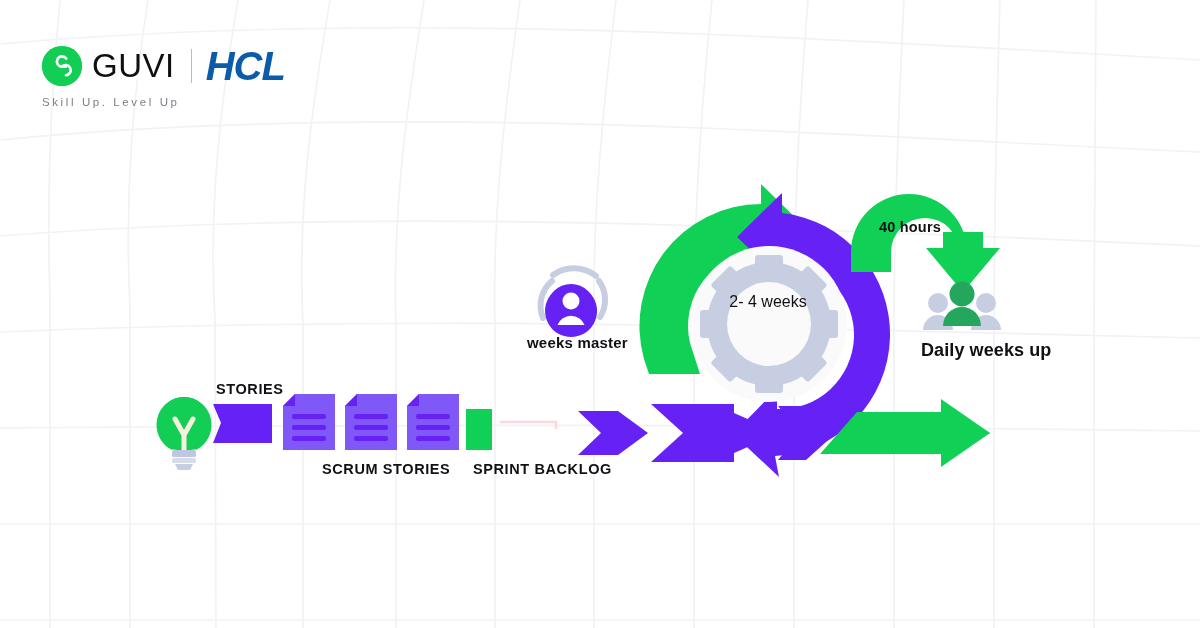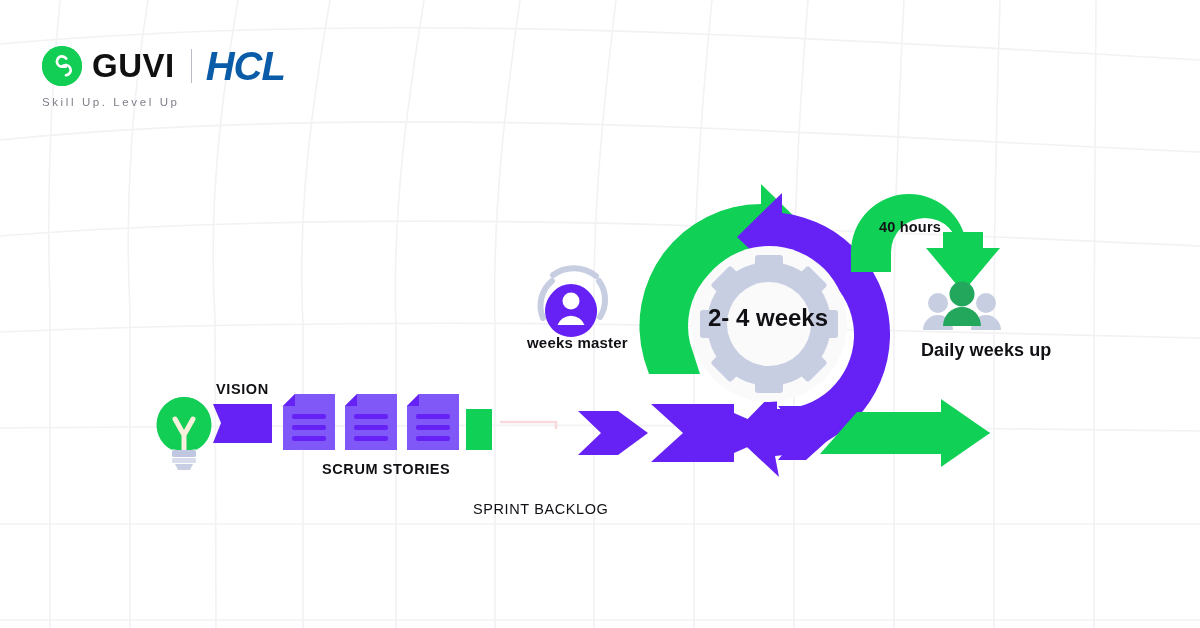--- a/index.html
+++ b/index.html
@@ -17,21 +17,21 @@
 
   
   .logo-block { position:absolute; left:42px; top:44px; z-index:5; }
   .logo-row { display:flex; align-items:center; height:44px; }
   .guvi-mark {
     width:40px; height:40px; border-radius:50%;
     background:#12CE54; position:relative; flex:0 0 auto;
   }
   .guvi-mark svg { position:absolute; left:0; top:0; }
   .guvi-word {
-    font-size:33px; font-weight:bold; color:#101010;
+    font-size:33px; font-weight:normal; color:#101010;
     letter-spacing:0.5px; margin-left:10px; line-height:40px;
   }
   .logo-sep {
     width:1px; height:34px; background:#b9bcc4;
     margin:0 14px 0 16px; flex:0 0 auto;
   }
   .hcl-word {
     font-size:40px; font-weight:bold; color:#0A5BA8;
     font-style:italic; letter-spacing:-1px; line-height:40px;
   }
@@ -47,24 +47,24 @@
     letter-spacing:0.4px;
   }
 
   
   .diagram { position:absolute; left:0; top:0; width:1200px; height:628px; z-index:4; }
 
   
   .lbl { position:absolute; z-index:6; color:#111015; white-space:nowrap; }
   .lbl-vision      { left:216px; top:381px; font-size:14.5px; font-weight:bold; letter-spacing:0.6px; }
   .lbl-stories     { left:322px; top:461px; font-size:14.5px; font-weight:bold; letter-spacing:0.6px; }
-  .lbl-backlog     { left:473px; top:461px; font-size:14.5px; font-weight:normal; letter-spacing:0.6px;margin-top:40px; }
+  .lbl-backlog     { left:473px; top:461px; font-size:14.5px; font-weight:bold; letter-spacing:0.6px; }
   .lbl-scrummaster { left:527px; top:334px; font-size:15px;   font-weight:bold; letter-spacing:0.2px; }
-  .lbl-weeks       { left:698px; top:305px; width:140px; text-align:center;
-                     font-size:24px; font-weight:bold; line-height:26px; }
+  .lbl-weeks       { left:698px; top:289px; width:140px; text-align:center;
+                     font-size:16px; font-weight:normal; line-height:26px; }
   .lbl-24h         { left:879px; top:219px; font-size:14.5px; font-weight:bold; letter-spacing:0.2px; }
   .lbl-standup     { left:921px; top:340px; font-size:18px;   font-weight:bold; letter-spacing:0.1px; }
 </style>
 </head>
 <body>
 
 <div id="stage">
 
   <svg class="bg-grid" viewBox="0 0 1200 628" xmlns="http://www.w3.org/2000/svg">
     <rect x="0" y="0" width="1200" height="628" fill="#ffffff"></rect>
@@ -224,21 +224,21 @@
 
     <path d="M578 411 L618 411 L648 433 L618 455 L578 455 L601 433 Z" fill="#6622F5"></path>
     <path d="M651 404 L734 404 L734 413 L779 433 L734 453 L734 462 L651 462 L683 433 Z" fill="#6622F5"></path>
     <path d="M778 406 L806 406 L836 433 L806 460 L778 460 L800 433 Z" fill="#6622F5"></path>
 
     <path d="M818 455 L946 455 L946 408 L990 433 L946 457 L946 455 Z" fill="#10D155"></path>
     <path d="M820 454 L946 454 L946 412 L857 412 Z" fill="#10D155"></path>
     <path d="M941 399 L990 433 L941 467 Z" fill="#10D155"></path>
   </svg>
 
-  <div class="lbl lbl-vision">VISION</div>
+  <div class="lbl lbl-vision">STORIES</div>
   <div class="lbl lbl-stories">SCRUM STORIES</div>
   <div class="lbl lbl-backlog">SPRINT BACKLOG</div>
   <div class="lbl lbl-scrummaster">weeks master</div>
   <div class="lbl lbl-weeks">2- 4 weeks</div>
   <div class="lbl lbl-24h">40 hours</div>
   <div class="lbl lbl-standup">Daily weeks up</div>
 
 </div>
 
 </body></html>

